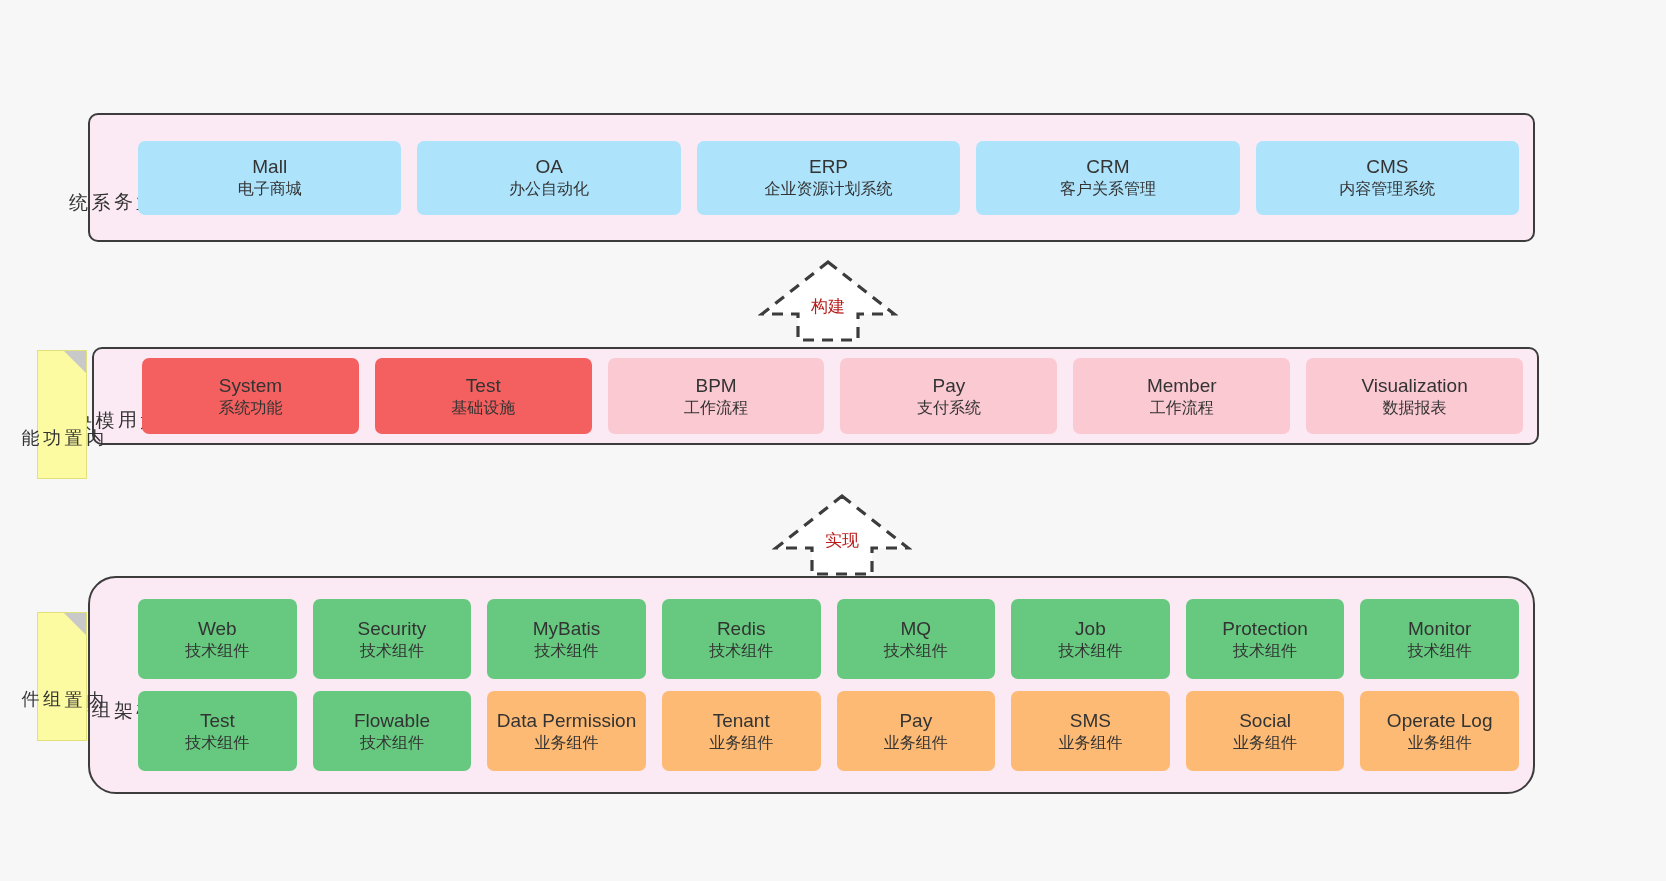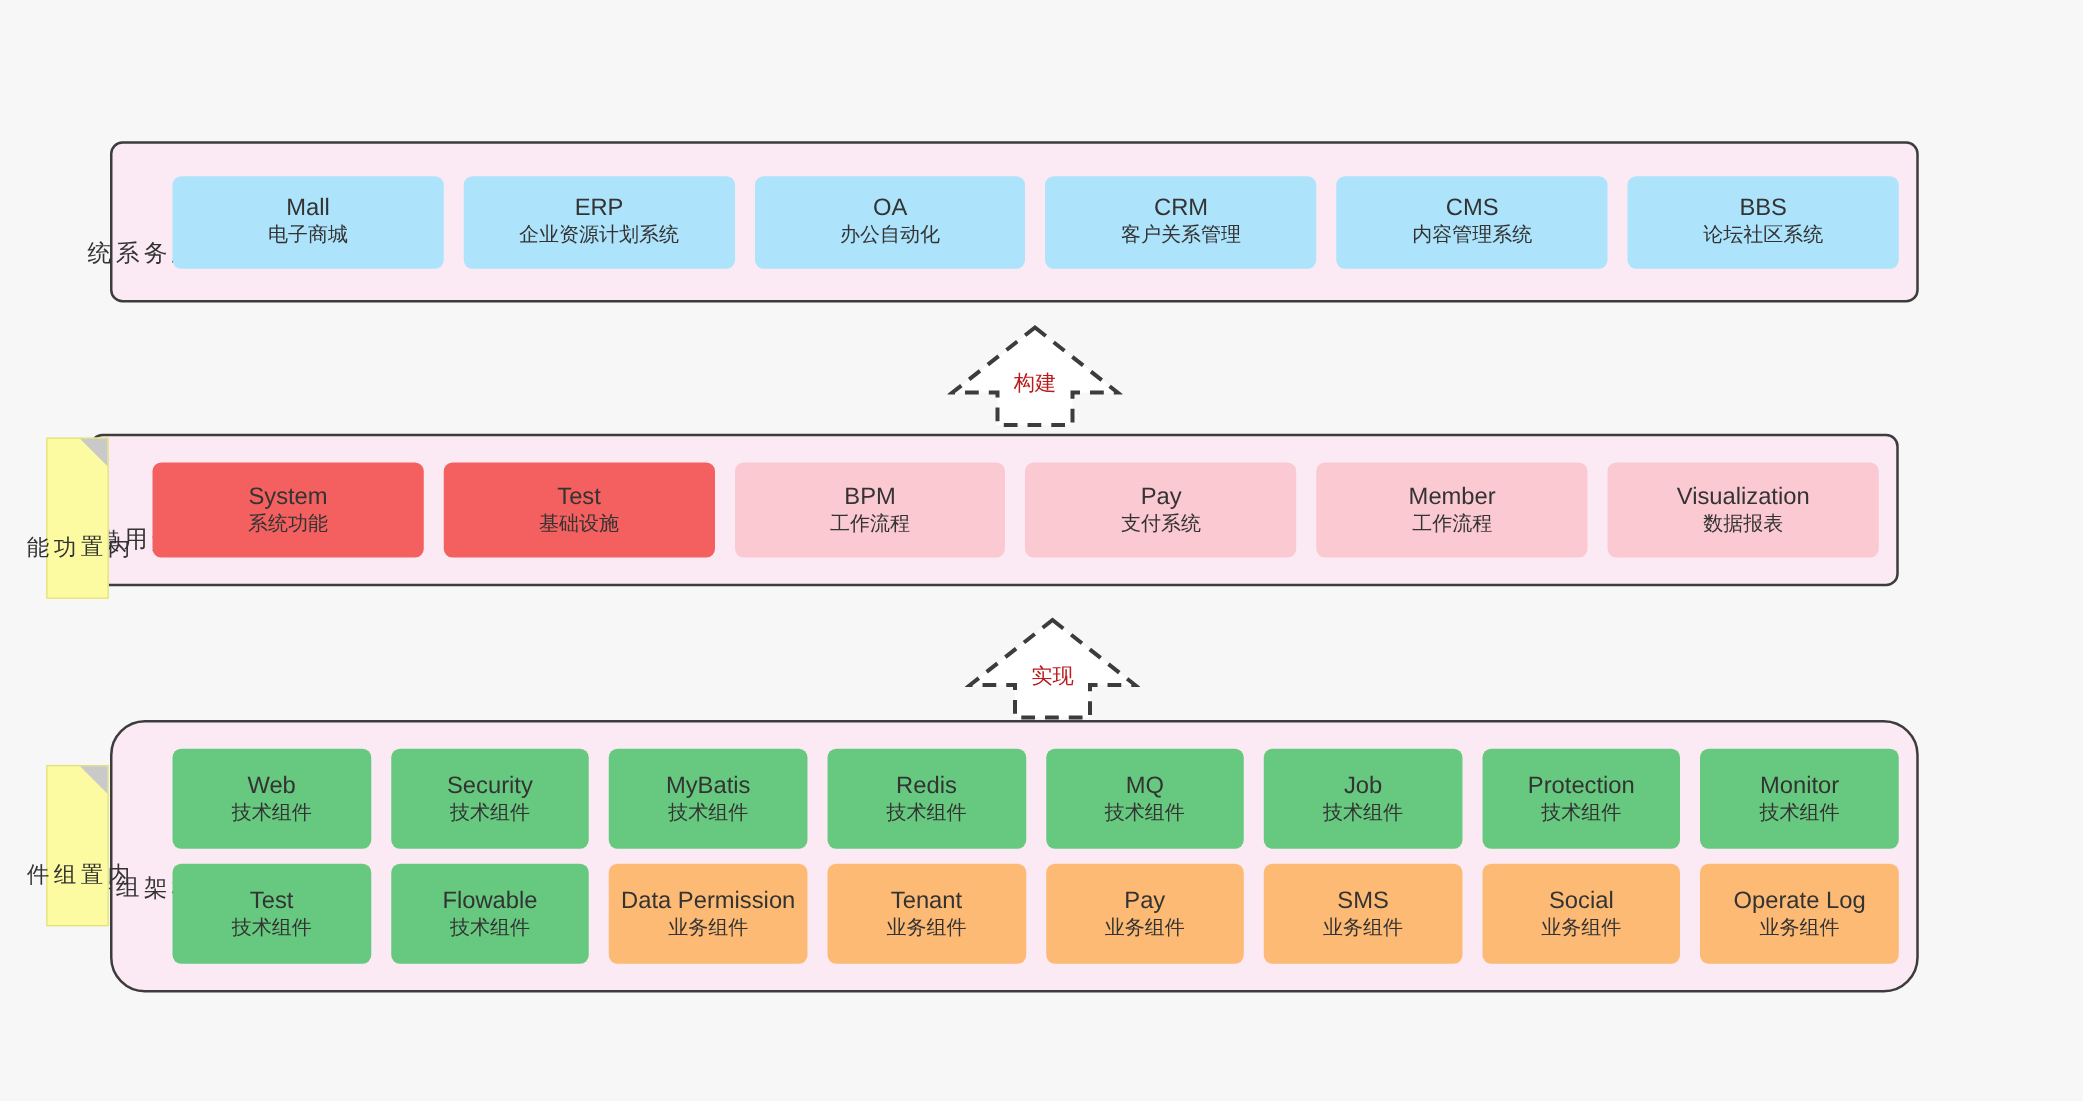--- a/index.html
+++ b/index.html
@@ -82,24 +82,24 @@
   #layer-business {
     left: 88px;
     top: 113px;
     width: 1447px;
     height: 129px;
   }
   #layer-business .card { height: 74px; }
 
   
   #layer-modules {
-    left: 72px;
+    left: 92px;
     top: 347px;
     width: 1447px;
-    height: 122px;
+    height: 98px;
   }
   #layer-modules .card { height: 76px; }
 
   
   #layer-framework {
     left: 88px;
     top: 576px;
     width: 1447px;
     height: 218px;
     border-radius: 28px;
@@ -182,38 +182,34 @@
 务
 系
 统</div>
   <div class="layer-body">
     <div class="row">
       <div class="card c-blue">
         <span class="t1">Mall</span>
         <span class="t2">电子商城</span>
       </div>
       <div class="card c-blue">
+        <span class="t1">OA</span>
+        <span class="t2">办公自动化</span>
+      </div>
+      <div class="card c-blue">
         <span class="t1">ERP</span>
         <span class="t2">企业资源计划系统</span>
       </div>
       <div class="card c-blue">
-        <span class="t1">OA</span>
-        <span class="t2">办公自动化</span>
-      </div>
-      <div class="card c-blue">
         <span class="t1">CRM</span>
         <span class="t2">客户关系管理</span>
       </div>
       <div class="card c-blue">
         <span class="t1">CMS</span>
         <span class="t2">内容管理系统</span>
-      </div>
-      <div class="card c-blue">
-        <span class="t1">BBS</span>
-        <span class="t2">论坛社区系统</span>
       </div>
     </div>
   </div>
 </div>
 
 <div class="arrow-wrap" id="arrow-build">
   <svg width="140" height="84" viewBox="0 0 140 84">
     <path d="M70 4 L136 56 L100 56 L100 82 L40 82 L40 56 L4 56 Z" fill="#ffffff" stroke="#3c3c3c" stroke-width="3.2" stroke-dasharray="11,8" stroke-linejoin="miter"></path>
   </svg>
   <div class="arrow-label">构建</div>

